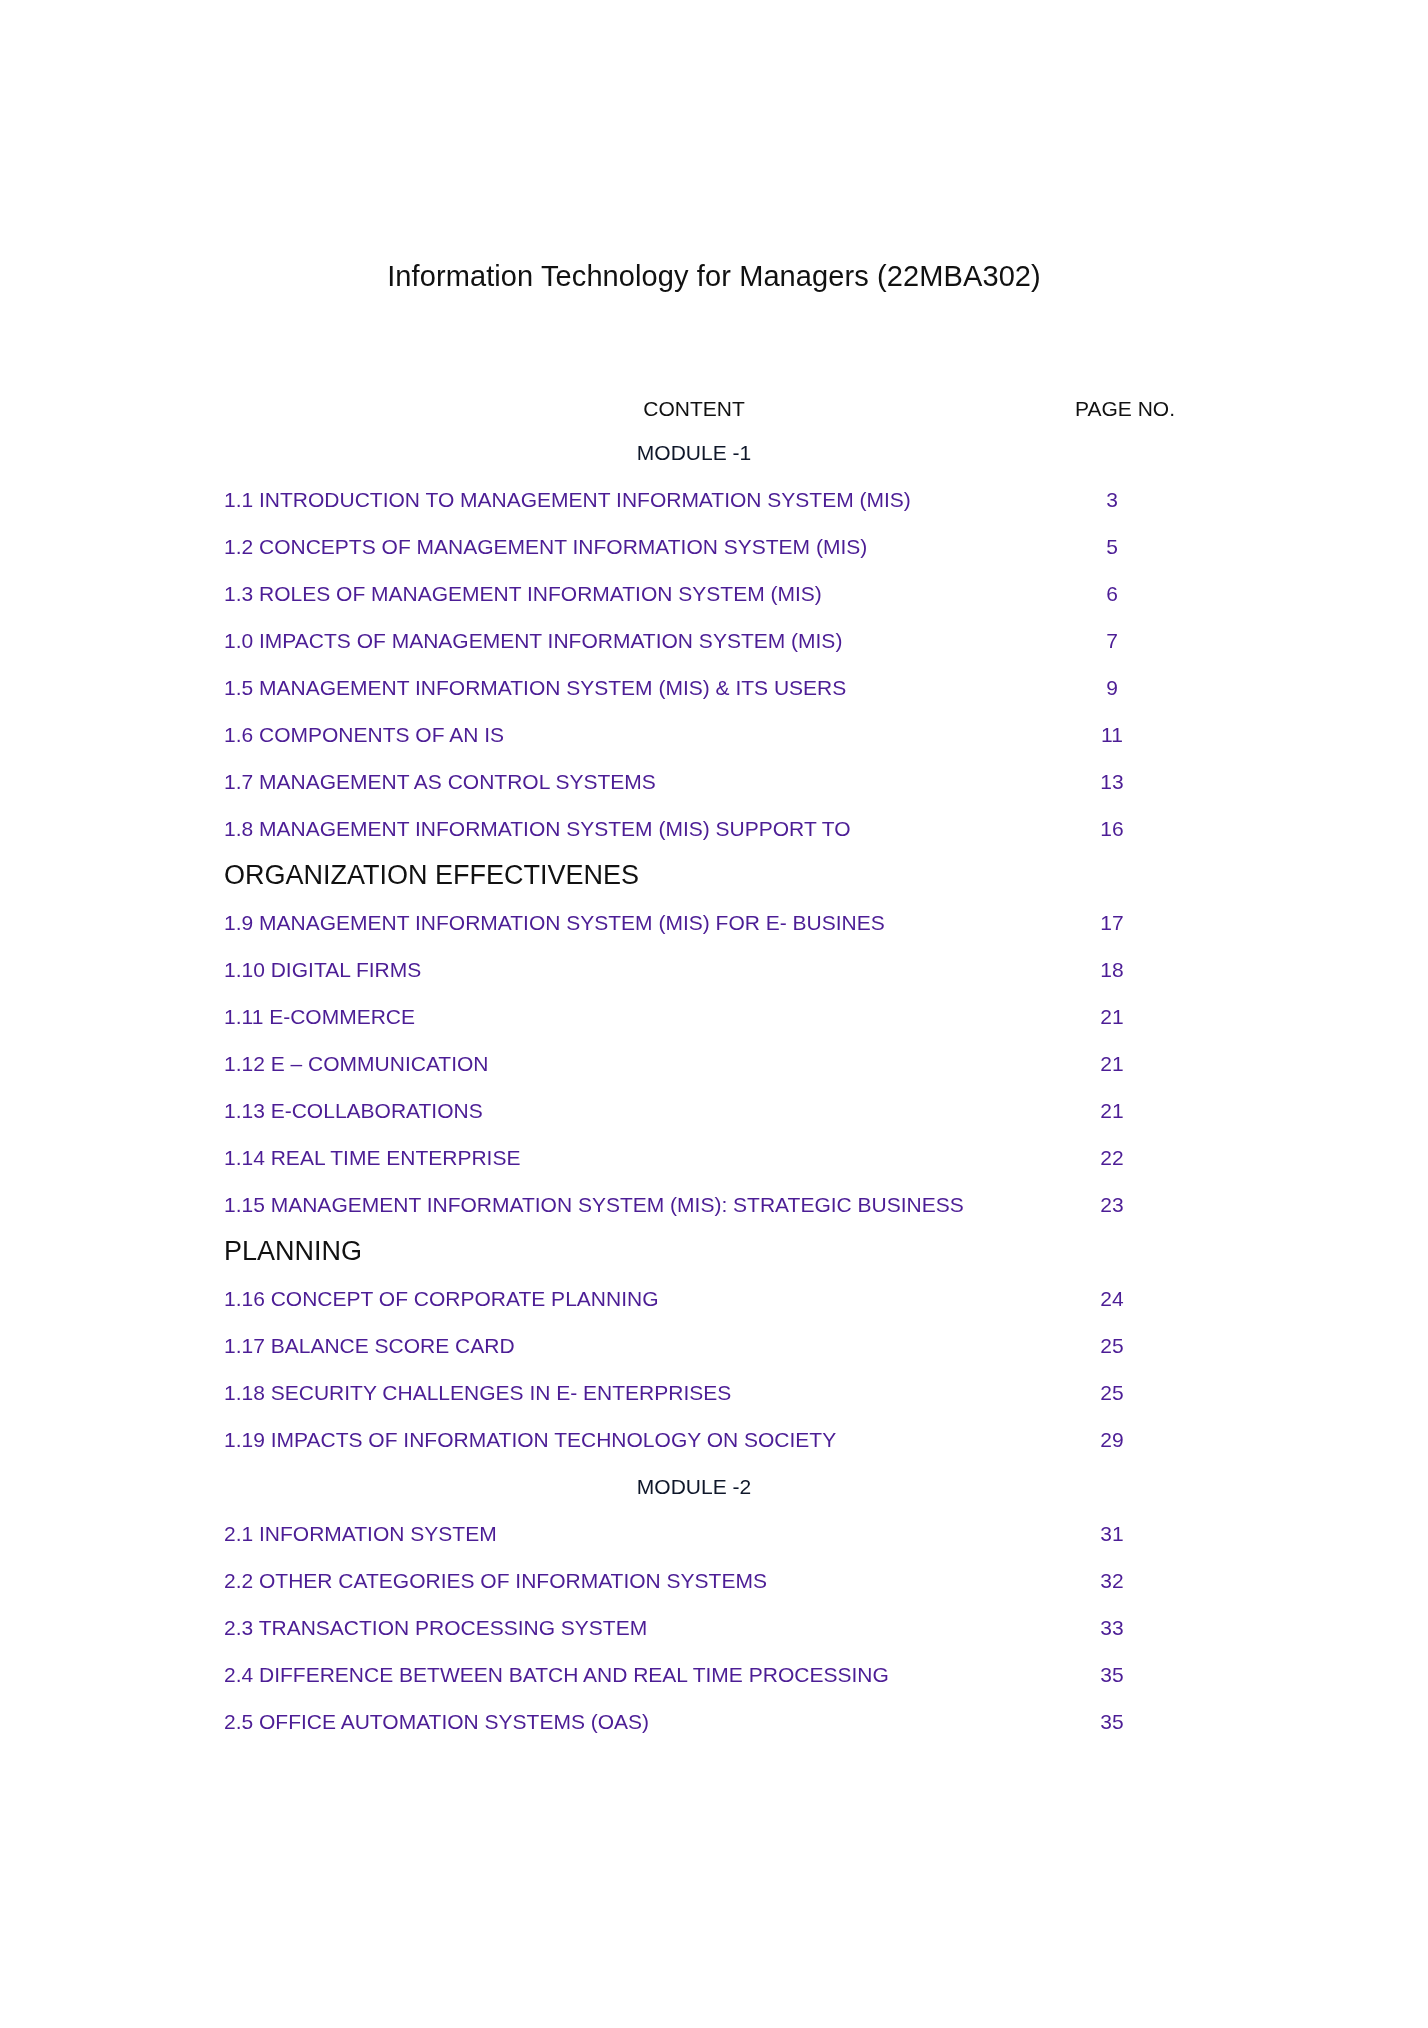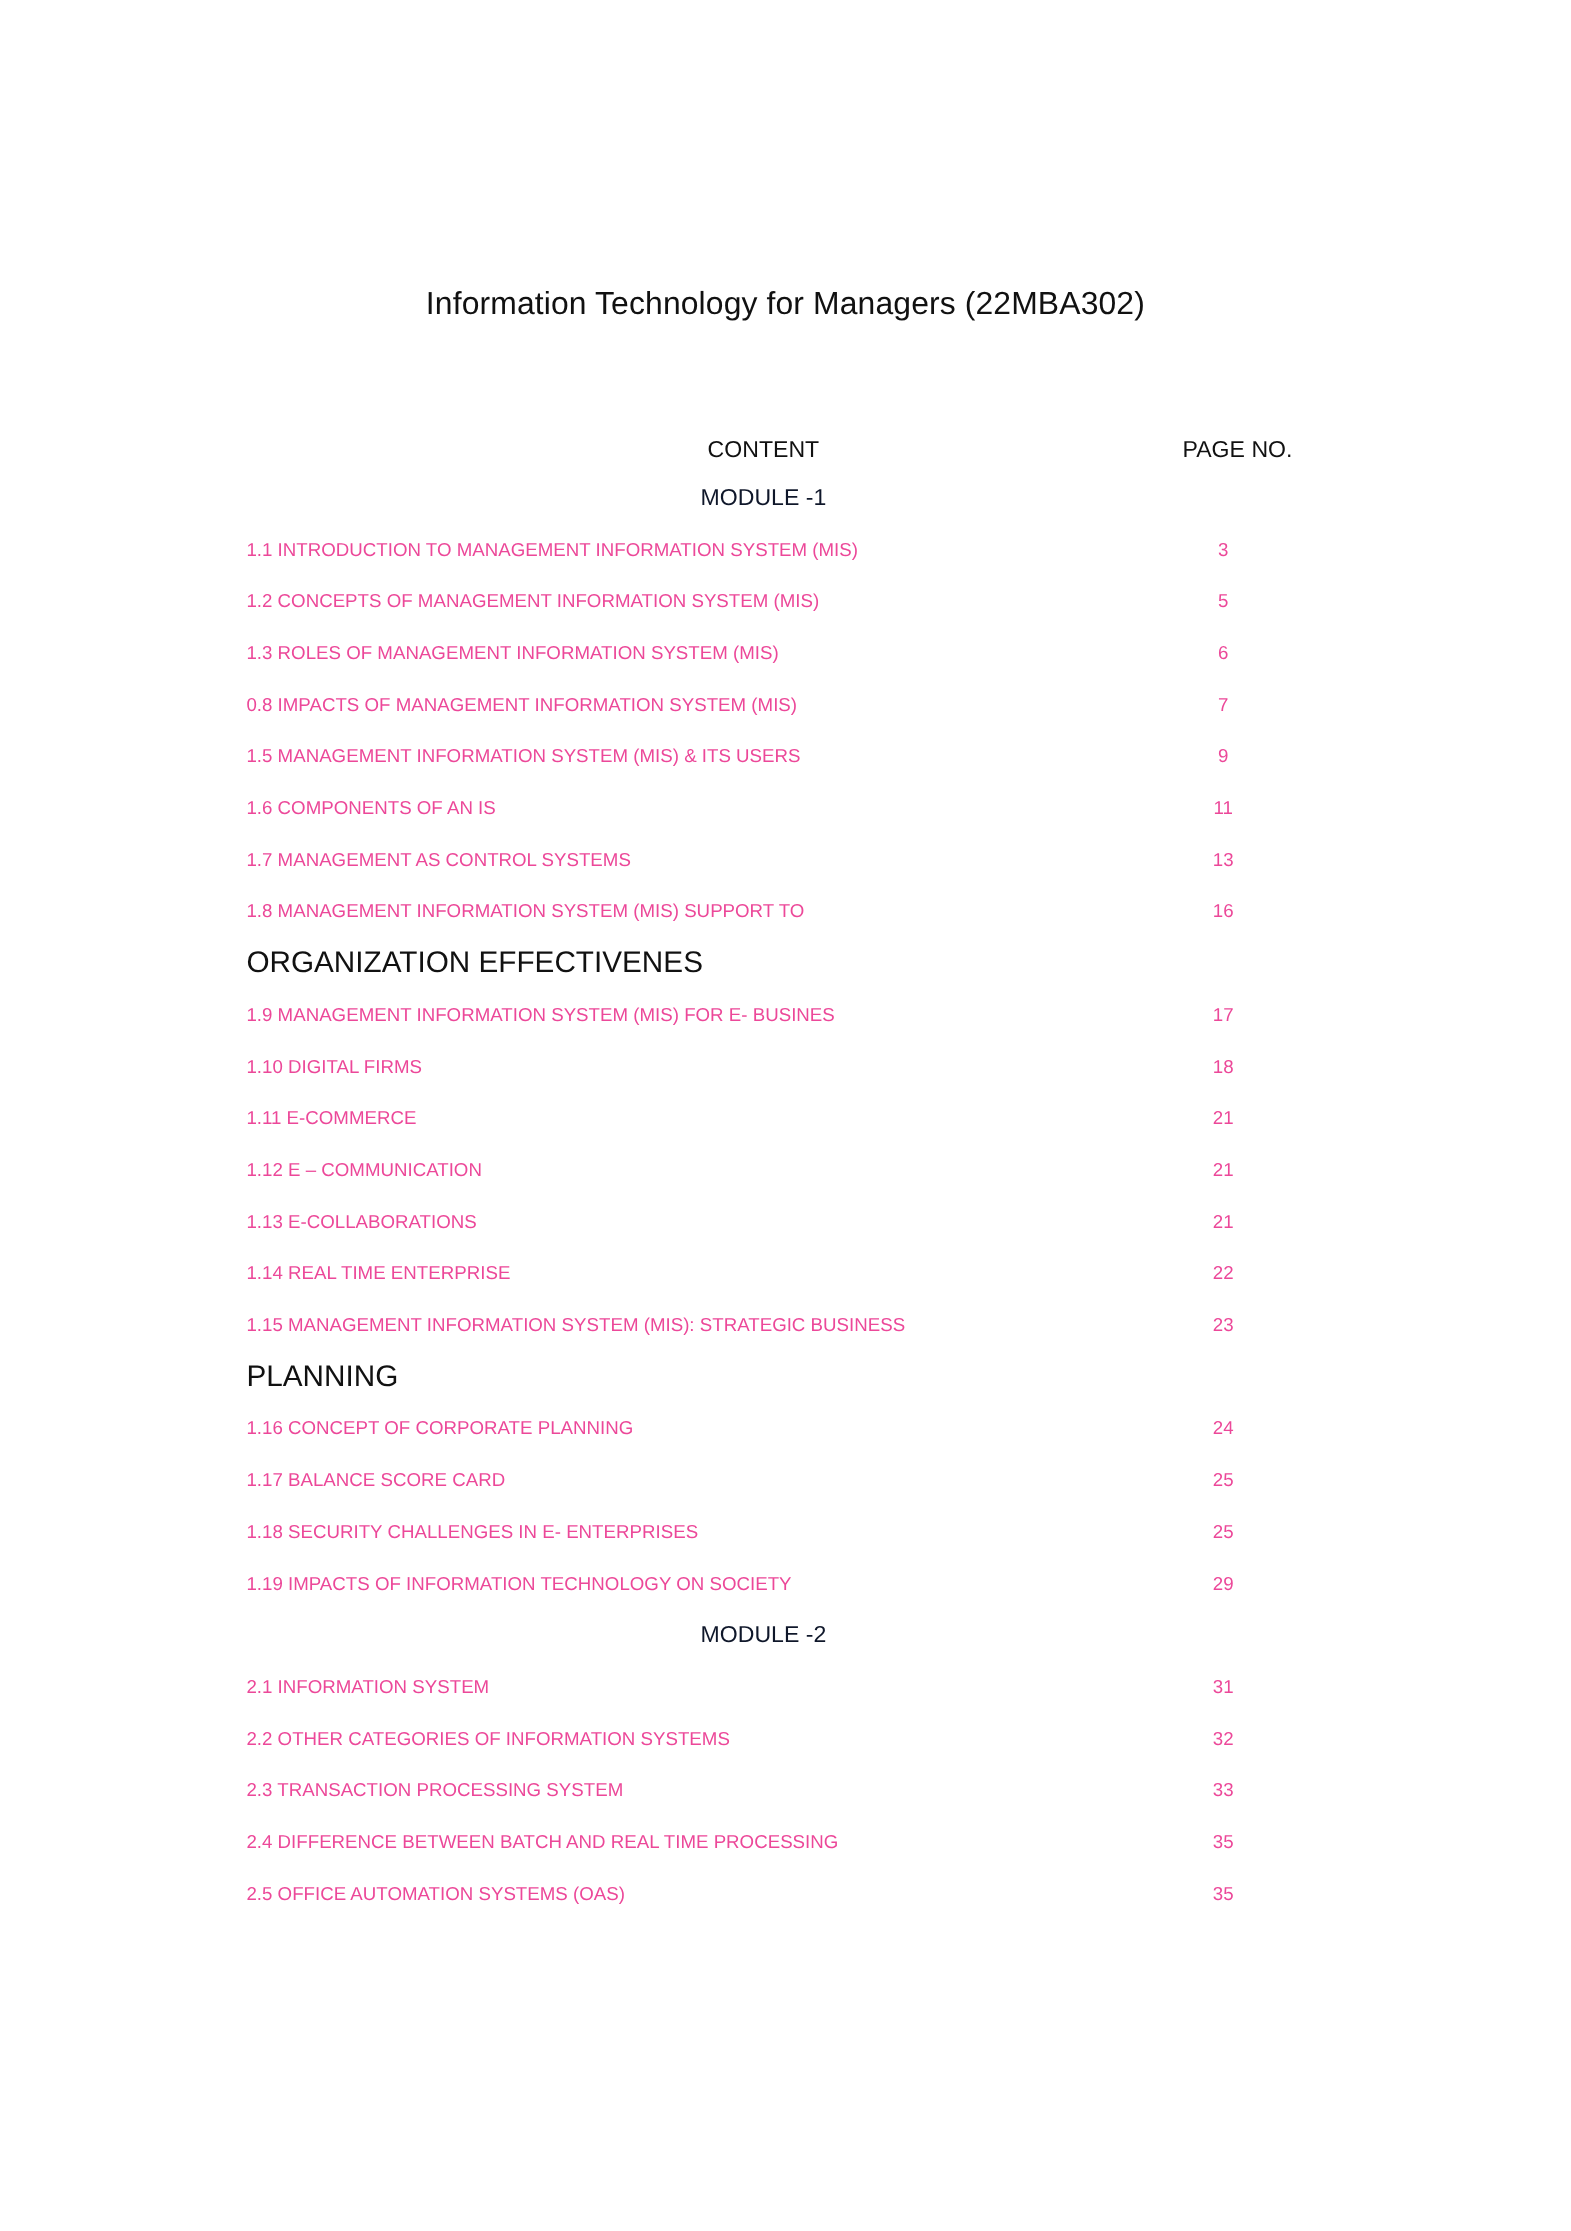--- a/index.html
+++ b/index.html
@@ -75,22 +75,22 @@
     font-size: 21px;
     text-align: center;
     width: 940px;
     color: #0f172a;
   }
 
   .toc-row {
     position: relative;
     height: 47px;
     line-height: 47px;
-    font-size: 17px;
-    color: #ec4899;
+    font-size: 21px;
+    color: #4c1d95;
     white-space: nowrap;
     text-decoration: underline;
   }
   .toc-row .entry-title {
     display: inline-block;
     max-width: 900px;
     overflow: visible;
   }
   .toc-row .entry-page {
     position: absolute;
@@ -122,21 +122,21 @@
     <div class="toc-header">
       <span class="content-label">CONTENT</span>
       <span class="pageno-label">PAGE NO.</span>
     </div>
 
     <div id="toc-body">
         <div class="module-heading">MODULE -1</div>
         <div class="toc-row"><span class="entry-title">1.1 INTRODUCTION TO MANAGEMENT INFORMATION SYSTEM (MIS)</span><span class="entry-page">3</span></div>
         <div class="toc-row"><span class="entry-title">1.2 CONCEPTS OF MANAGEMENT INFORMATION SYSTEM (MIS)</span><span class="entry-page">5</span></div>
         <div class="toc-row"><span class="entry-title">1.3 ROLES OF MANAGEMENT INFORMATION SYSTEM (MIS)</span><span class="entry-page">6</span></div>
-        <div class="toc-row"><span class="entry-title">0.8 IMPACTS OF MANAGEMENT INFORMATION SYSTEM (MIS)</span><span class="entry-page">7</span></div>
+        <div class="toc-row"><span class="entry-title">1.0 IMPACTS OF MANAGEMENT INFORMATION SYSTEM (MIS)</span><span class="entry-page">7</span></div>
         <div class="toc-row"><span class="entry-title">1.5 MANAGEMENT INFORMATION SYSTEM (MIS) &amp; ITS USERS</span><span class="entry-page">9</span></div>
         <div class="toc-row"><span class="entry-title">1.6 COMPONENTS OF AN IS</span><span class="entry-page">11</span></div>
         <div class="toc-row"><span class="entry-title">1.7 MANAGEMENT AS CONTROL SYSTEMS</span><span class="entry-page">13</span></div>
         <div class="toc-row"><span class="entry-title">1.8 MANAGEMENT INFORMATION SYSTEM (MIS) SUPPORT TO</span><span class="entry-page">16</span></div>
         <div class="toc-cont">ORGANIZATION EFFECTIVENES</div>
         <div class="toc-row"><span class="entry-title">1.9 MANAGEMENT INFORMATION SYSTEM (MIS) FOR E- BUSINES</span><span class="entry-page">17</span></div>
         <div class="toc-row"><span class="entry-title">1.10 DIGITAL FIRMS</span><span class="entry-page">18</span></div>
         <div class="toc-row"><span class="entry-title">1.11 E-COMMERCE</span><span class="entry-page">21</span></div>
         <div class="toc-row"><span class="entry-title">1.12 E – COMMUNICATION</span><span class="entry-page">21</span></div>
         <div class="toc-row"><span class="entry-title">1.13 E-COLLABORATIONS</span><span class="entry-page">21</span></div>

